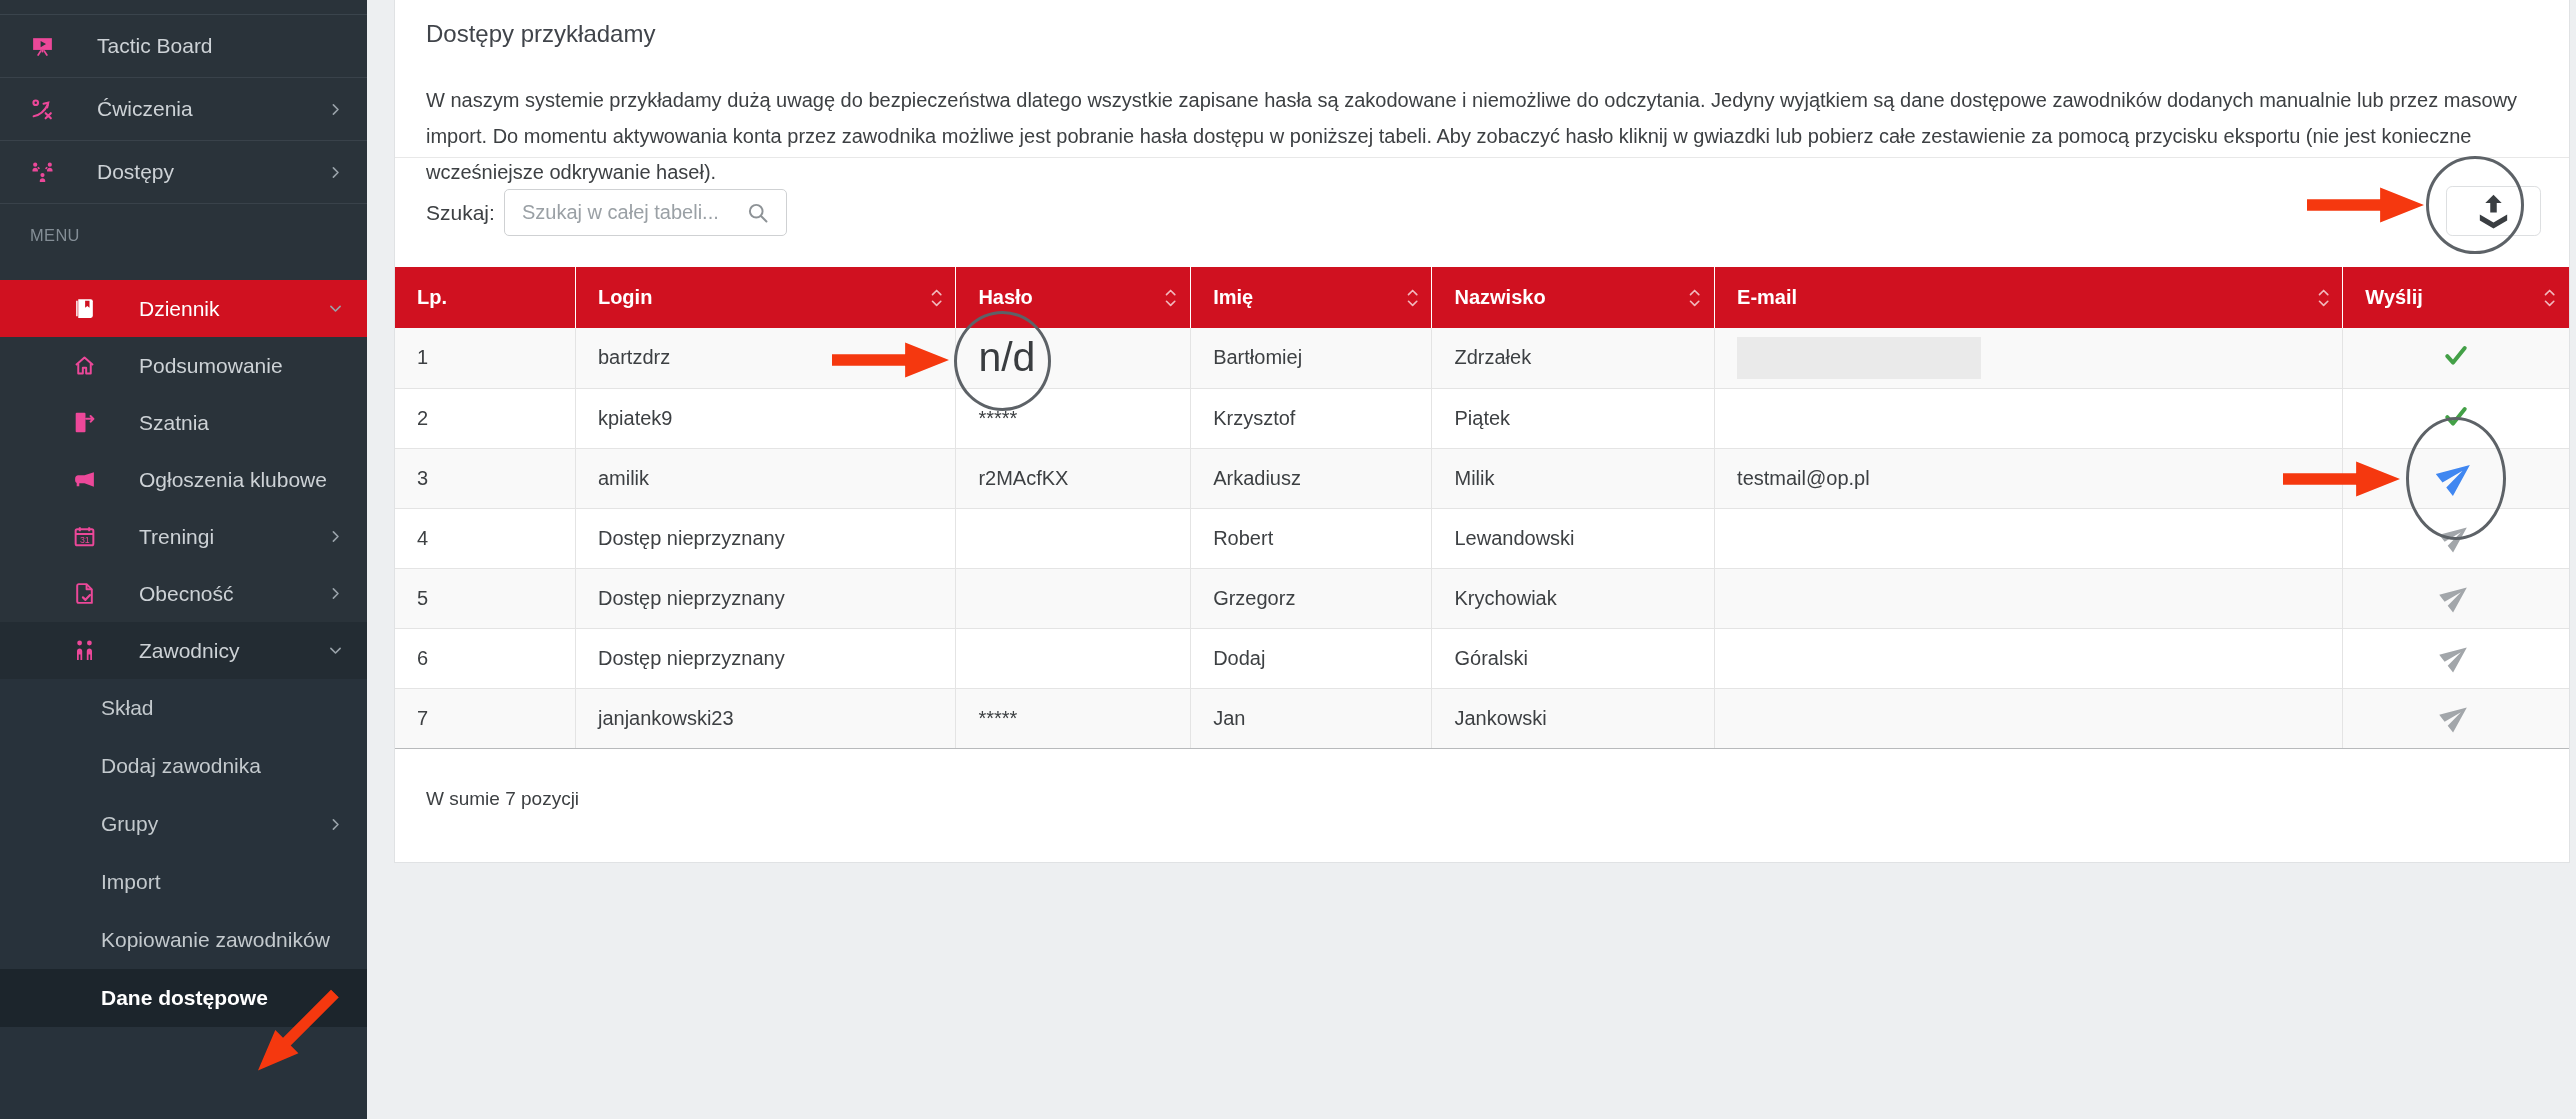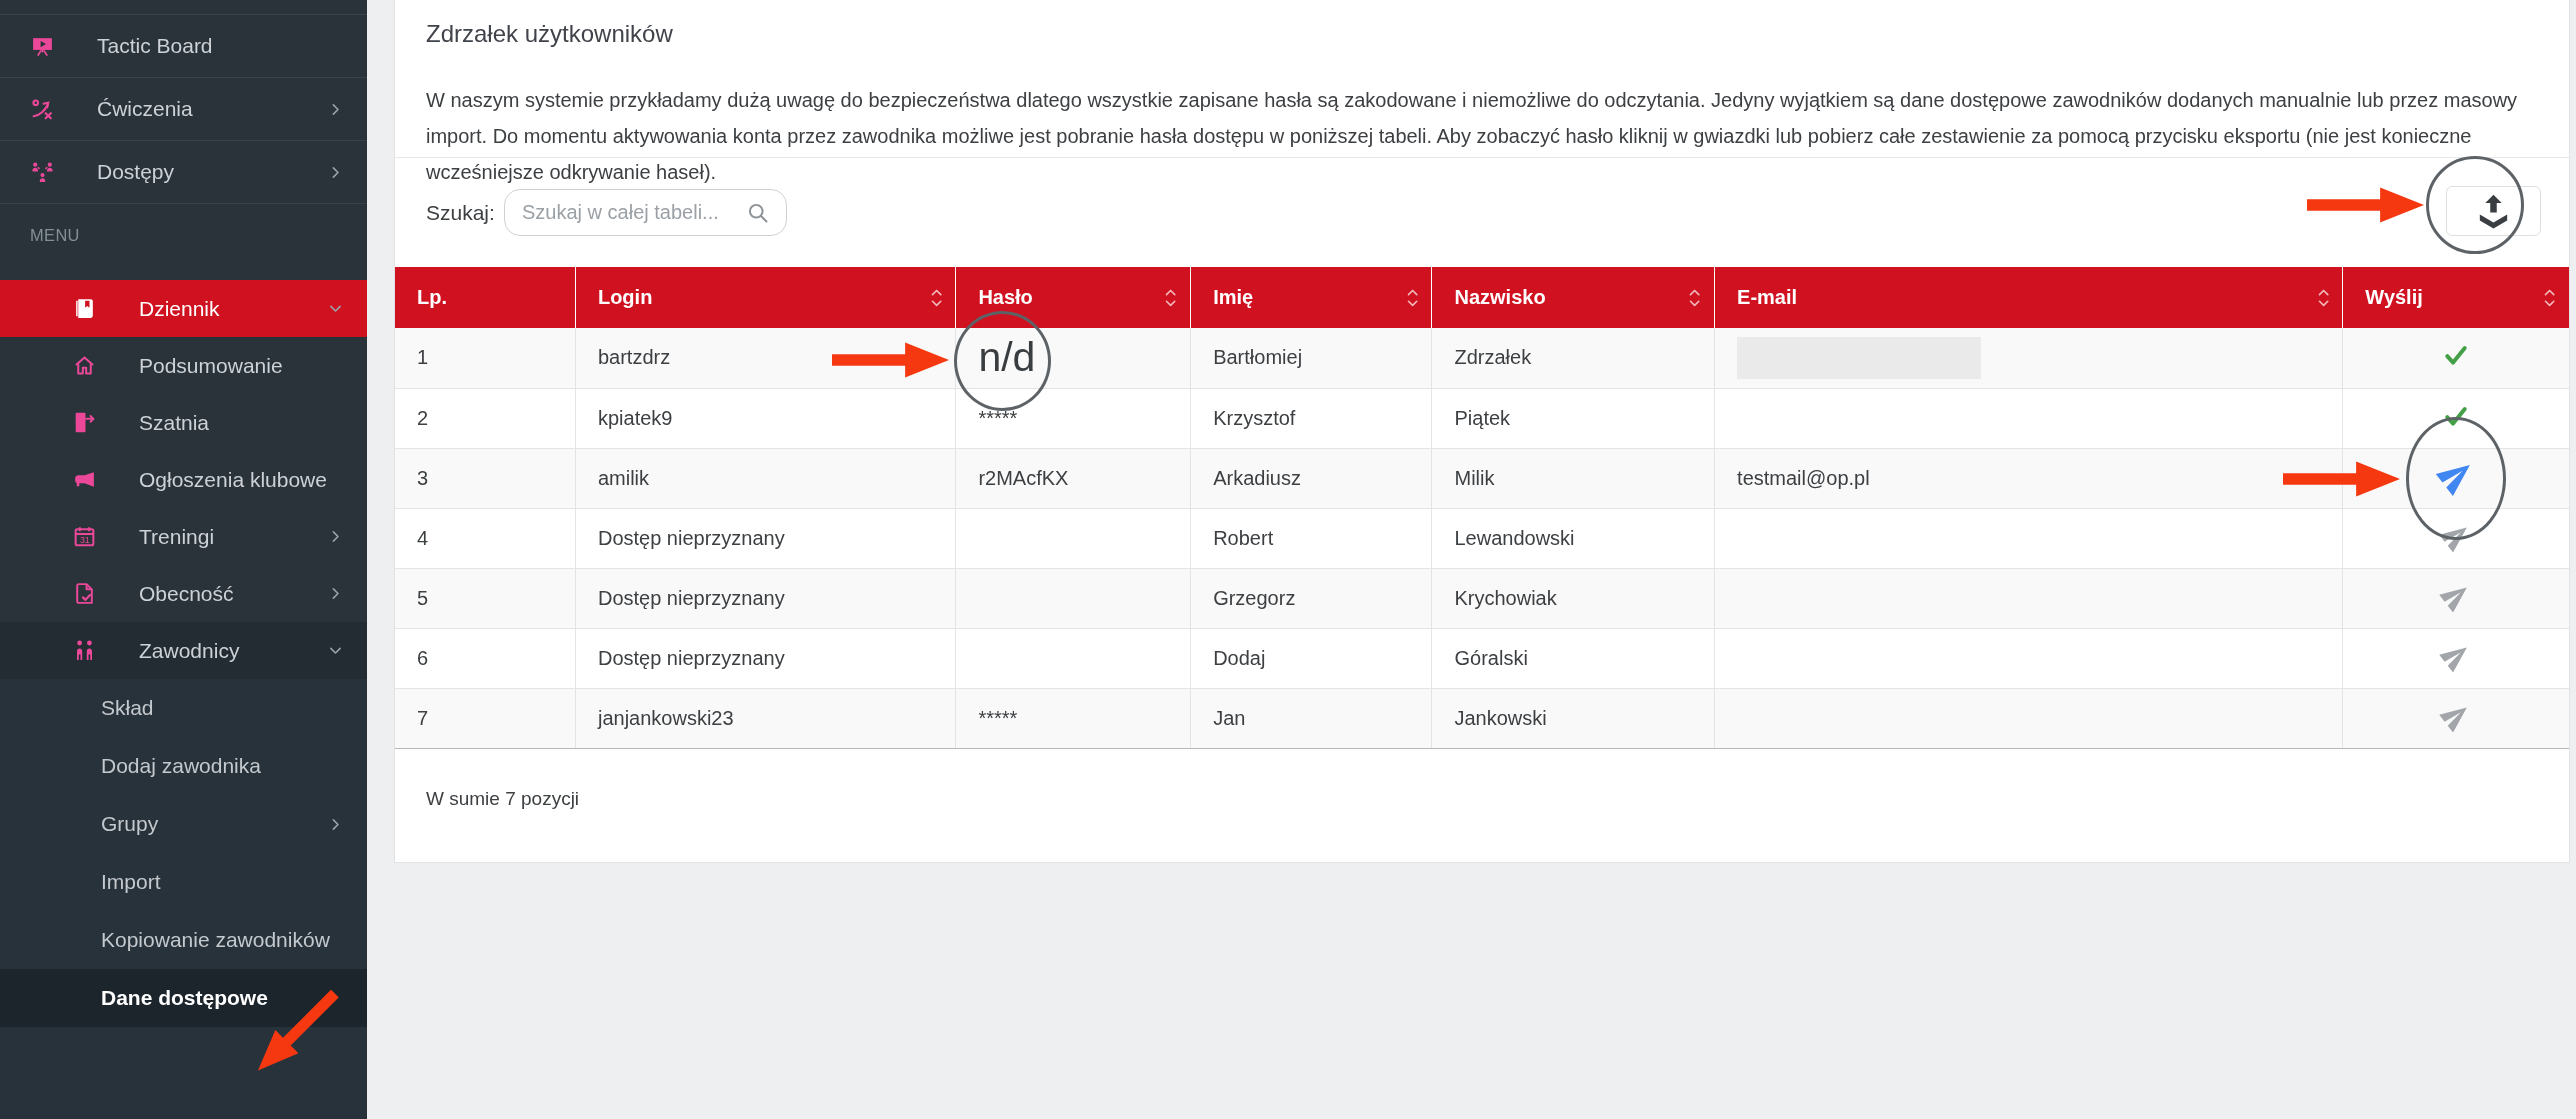--- a/index.html
+++ b/index.html
@@ -33,21 +33,21 @@
   .sb-item.active { background:#1c252c; color:#ffffff; font-weight:bold; }
 
   
   .card { position:absolute; left:394px; top:0; width:2176px; height:863px; background:#fff; border:0.8px solid #e0e2e4; border-top:none; }
   .card-head { height:158px; padding:20px 31px 0; border-bottom:0.8px solid #e8e8e8; }
   .title { font-size:24px; color:#40444a; font-weight:400; }
   .desc { margin-top:34px; font-size:20px; line-height:36px; color:#3d4043; max-width:2117px; }
 
   .toolbar { position:relative; height:109px; }
   .search-label { position:absolute; left:31px; top:50%; transform:translateY(-50%); font-size:21px; color:#3d4043; }
-  .search-box { position:absolute; left:109px; top:31px; width:283px; height:47px; border:1.6px solid #cfd1d3; border-radius:16px; font-size:20px; color:#555; padding:0 50px 0 17px; outline:none; background:#fff; font-family:inherit; }
+  .search-box { position:absolute; left:109px; top:31px; width:283px; height:47px; border:1.6px solid #cfd1d3; border-radius:5px; font-size:20px; color:#555; padding:0 50px 0 17px; outline:none; background:#fff; font-family:inherit; }
   .search-box::placeholder { color:#9aa0a5; }
   .search-ico { position:absolute; left:351px; top:43px; width:23.4px; height:23.4px; color:#8d9296; pointer-events:none; }
   .export-btn { position:absolute; top:28px; right:28px; width:95px; height:50px; border:1.6px solid #dddfe1; border-radius:6.2px; background:#fff; display:flex; align-items:center; justify-content:center; color:#3a3e42; cursor:pointer; }
   .export-btn svg { width:41px; height:41px; }
 
   table { width:100%; border-collapse:collapse; table-layout:fixed; }
   col.c1{width:8.3%} col.c2{width:17.5%} col.c3{width:10.8%} col.c4{width:11.1%} col.c5{width:13.0%} col.c6{width:28.9%} col.c7{width:10.4%}
   thead th { background:#d01120; color:#fff; height:61px; font-size:20px; font-weight:bold; text-align:left; padding:0 34px 0 22px; border-right:1.6px solid #fff; position:relative; }
   thead th:last-child { border-right:none; }
   .sort { position:absolute; right:12.5px; top:50%; transform:translateY(-50%); width:13.3px; height:23.4px; }
@@ -242,21 +242,21 @@
         <span>Kopiowanie zawodników</span>
       </div>
       <div class="sb-item active">
         <span>Dane dostępowe</span>
       </div>
     </div>
 </aside>
 
 <main class="card">
   <section class="card-head">
-    <h1 class="title">Zdrzałek użytkowników</h1>
+    <h1 class="title">Dostępy przykładamy</h1>
     <p class="desc">W naszym systemie przykładamy dużą uwagę do bezpieczeństwa dlatego wszystkie zapisane hasła są zakodowane i niemożliwe do odczytania. Jedyny wyjątkiem są dane dostępowe zawodników dodanych manualnie lub przez masowy import. Do momentu aktywowania konta przez zawodnika możliwe jest pobranie hasła dostępu w poniższej tabeli. Aby zobaczyć hasło kliknij w gwiazdki lub pobierz całe zestawienie za pomocą przycisku eksportu (nie jest konieczne wcześniejsze odkrywanie haseł).</p>
   </section>
 
   <section class="toolbar">
     <span class="search-label">Szukaj:</span>
     <input class="search-box" type="text" placeholder="Szukaj w całej tabeli..." style="">
     <span class="search-ico">
         <svg viewBox="0 0 24 24" fill="none" stroke="currentColor" stroke-width="2">
           <circle cx="10.5" cy="10.5" r="6.5"></circle>
           <path stroke-linecap="round" d="M15.6 15.6L21 21"></path>

